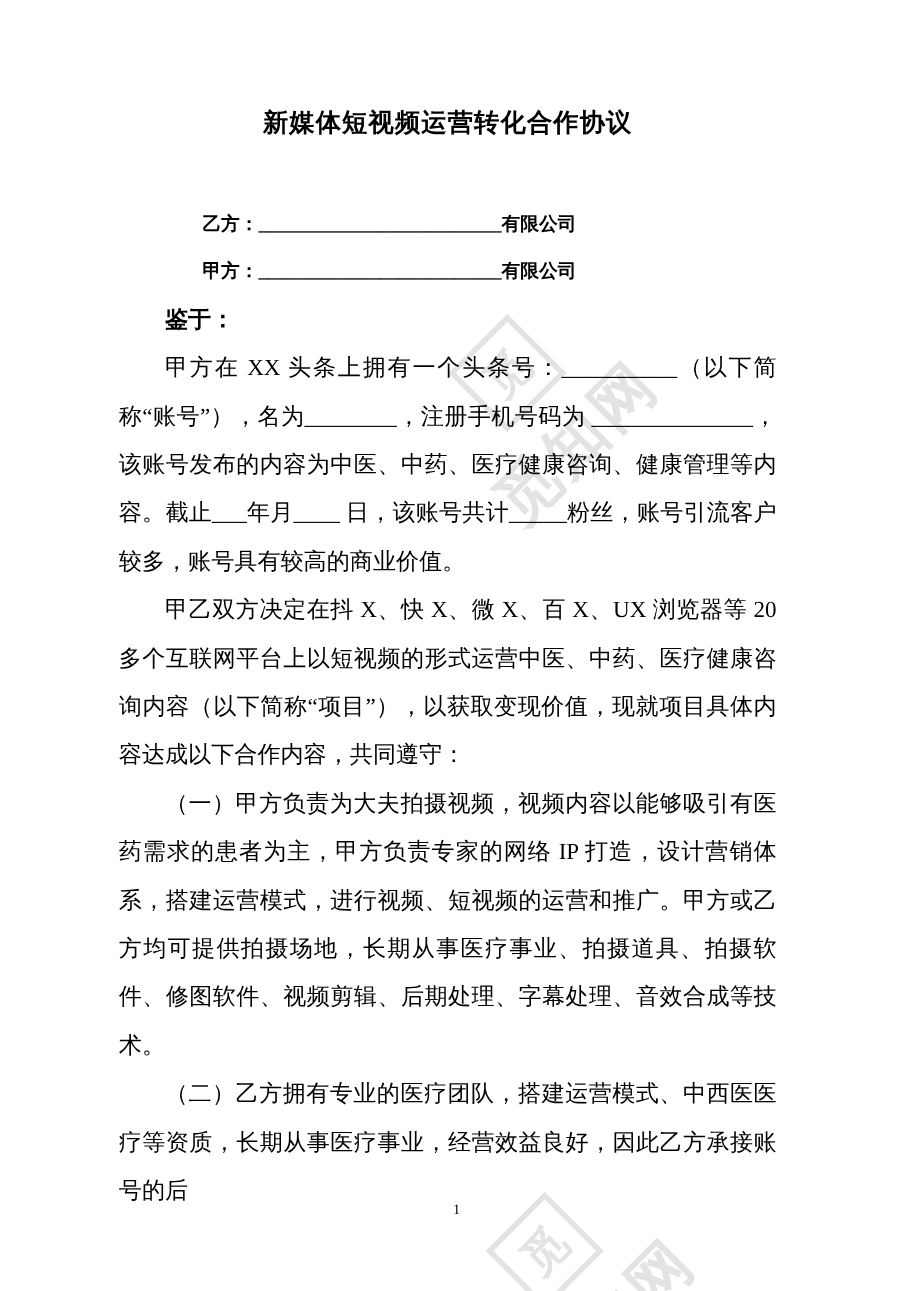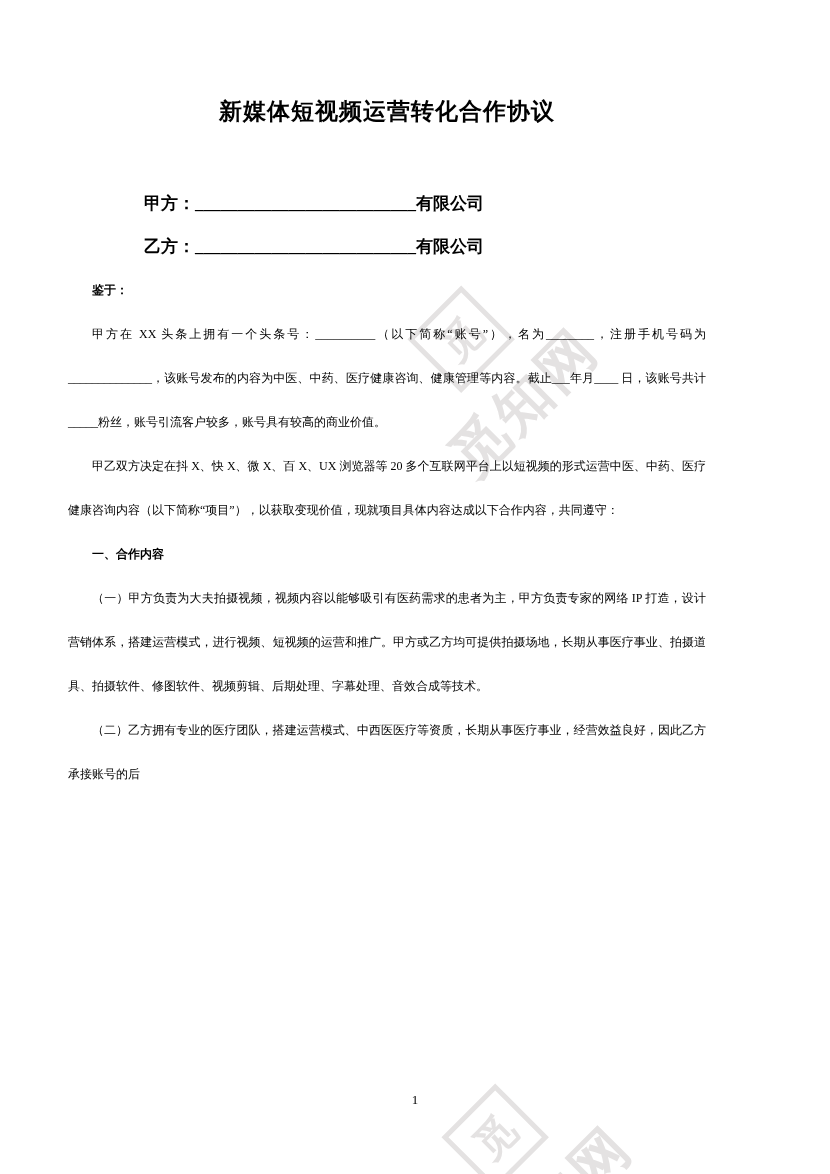--- a/index.html
+++ b/index.html
@@ -40,39 +40,39 @@
     font-size: 56px;
     font-weight: bold;
     letter-spacing: 4px;
     font-family: "Liberation Sans", sans-serif;
     white-space: nowrap;
   }
   
   .content {
     position: relative;
     z-index: 1;
-    padding: 96px 124px 0 68px;
+    padding: 96px 124px 0 108px;
   }
   .doc-title {
     font-size: 23px;
     line-height: 32px;
     font-weight: bold;
     text-align: center;
     letter-spacing: 1px;
     margin: 0 0 54px 0;
   }
   .party-row {
     font-size: 17px;
     font-weight: bold;
     line-height: 43px;
     margin: 0 0 0 76px;
     white-space: nowrap;
   }
   .para {
-    font-size: 12px;
+    font-size: 21px;
     line-height: 44px;
     text-align: justify;
     text-indent: 2em;
     margin: 0;
     font-family: Liberation Serif, serif;
   }
   .bold { font-weight: bold; }
   .blank { letter-spacing: 0; }
   .footer {
     position: absolute;
@@ -99,31 +99,30 @@
     <div class="wm-logo">
       <span>觅</span>
     </div>
     <div class="wm-text">觅知网</div>
   </div>
 
   <div class="content">
 
     <h1 class="doc-title">新媒体短视频运营转化合作协议</h1>
 
+    <div class="party-row"><span>乙方：</span><span class="blank">__________________________</span><span>有限公司</span></div>
+
     <div class="party-row"><span>甲方：</span><span class="blank">__________________________</span><span>有限公司</span></div>
-
-    <div class="party-row"><span>乙方：</span><span class="blank">__________________________</span><span>有限公司</span></div>
 
     <p class="para bold">鉴于：</p>
 
     <p class="para">甲方在 XX 头条上拥有一个头条号：__________（以下简称“账号”），名为________，注册手机号码为 ______________，该账号发布的内容为中医、中药、医疗健康咨询、健康管理等内容。截止___年月____ 日，该账号共计_____粉丝，账号引流客户较多，账号具有较高的商业价值。</p>
 
     <p class="para">甲乙双方决定在抖 X、快 X、微 X、百 X、UX 浏览器等 20 多个互联网平台上以短视频的形式运营中医、中药、医疗健康咨询内容（以下简称“项目”），以获取变现价值，现就项目具体内容达成以下合作内容，共同遵守：</p>
 
-    <p class="para bold">一、合作内容</p>
 
     <p class="para">（一）甲方负责为大夫拍摄视频，视频内容以能够吸引有医药需求的患者为主，甲方负责专家的网络 IP 打造，设计营销体系，搭建运营模式，进行视频、短视频的运营和推广。甲方或乙方均可提供拍摄场地，长期从事医疗事业、拍摄道具、拍摄软件、修图软件、视频剪辑、后期处理、字幕处理、音效合成等技术。</p>
 
     <p class="para">（二）乙方拥有专业的医疗团队，搭建运营模式、中西医医疗等资质，长期从事医疗事业，经营效益良好，因此乙方承接账号的后</p>
 
   </div>
 
   <div class="footer">1</div>
 
 </div>

